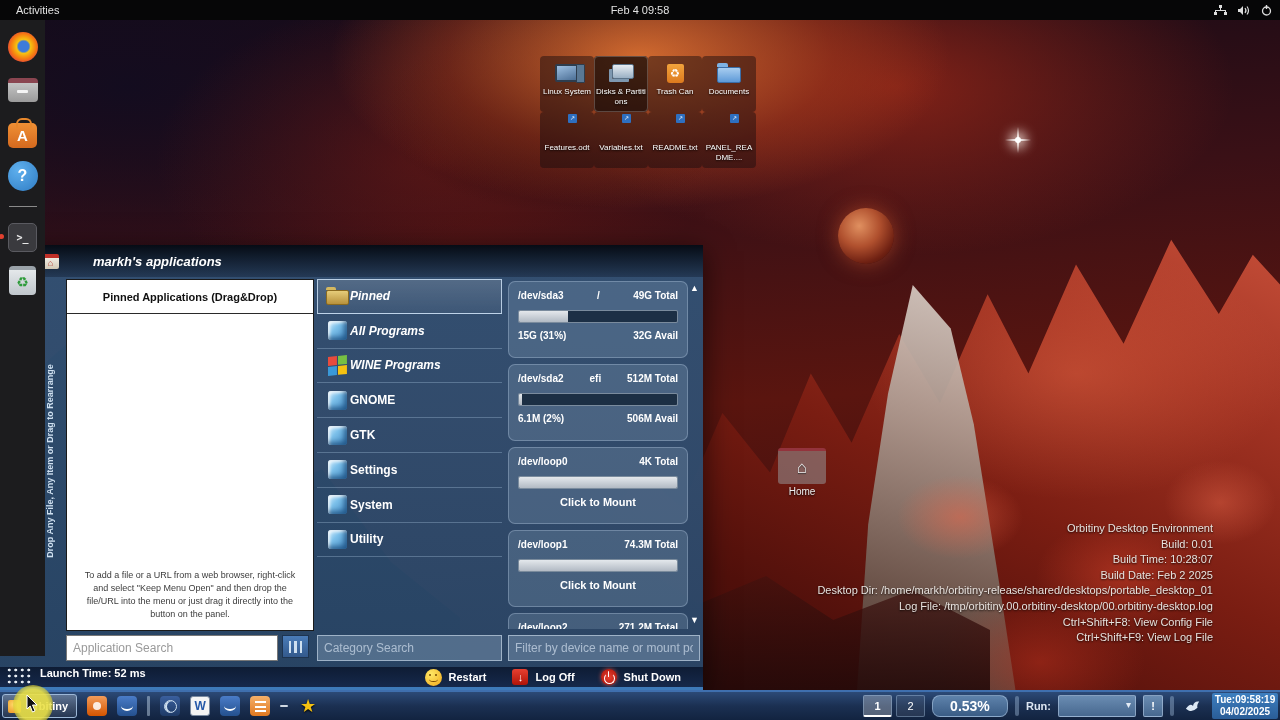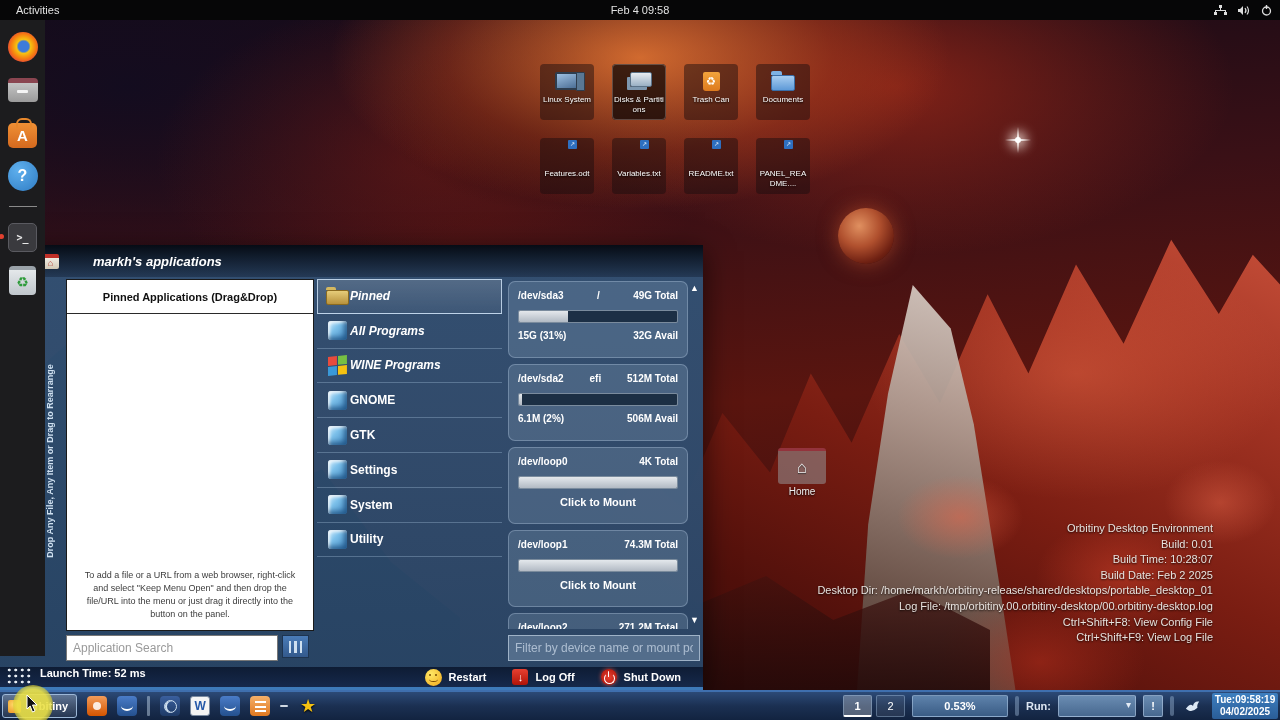--- a/index.html
+++ b/index.html
@@ -60,21 +60,21 @@
 .di-software::after { content:'A'; position:absolute; inset:0; display:flex; align-items:center; justify-content:center; color:#fff; font-weight:bold; font-size:15px; }
 .di-help { border-radius:50%; background:radial-gradient(circle at 35% 30%, #5fb0ee, #2f7cc4); }
 .di-help::before { content:'?'; color:#fff; font-weight:bold; font-size:16px; }
 .dock-sep { width:28px; height:1px; background:#8a8a8a; margin:2px 0; }
 .di-terminal { width:29px; height:29px; background:#3a3a3e; border:1px solid #5a5a60; border-radius:5px; }
 .di-terminal::before { content:'>_'; font-family:"DejaVu Sans Mono",monospace; font-size:10px; font-weight:bold; color:#e8e8e8; }
 .di-recycler { width:27px; height:29px; background:linear-gradient(#e4e8ea,#c0c6cc); border-radius:4px; border-top:4px solid #9aa2a8; }
 .di-recycler::before { content:'\267B'; color:#2e9b3a; font-size:14px; }
 
 
-#desktop-icons { position:absolute; left:540px; top:64px; z-index:1; display:grid; grid-template-columns:repeat(4,54px); grid-auto-rows:56px; gap:18px; }
+#desktop-icons { position:absolute; left:540px; top:56px; z-index:1; display:grid; grid-template-columns:repeat(4,54px); grid-auto-rows:56px; gap:0; }
 .dicon { background:rgba(25,12,14,.48); border-radius:4px; display:flex; flex-direction:column; align-items:center; padding-top:4px; overflow:hidden; }
 .dicon.selected { background:rgba(8,4,6,.72); outline:1px solid rgba(255,255,255,.22); outline-offset:-1px; }
 .glyph { height:26px; display:flex; align-items:center; justify-content:center; position:relative; }
 .shape { display:block; font-style:normal; }
 .dlbl { font-size:8px; color:#fff; text-align:center; line-height:1.3; text-shadow:0 1px 2px #000; word-break:break-all; padding:1px 2px 0; }
 .g-computer { width:24px; height:18px; background:linear-gradient(160deg,#9ec0e2,#4a6d94); border:2px solid #2e3d4e; border-radius:2px; position:relative; }
 .g-computer::after { content:''; position:absolute; right:-8px; top:-2px; width:7px; height:17px; background:#5a7894; border:1px solid #2e3d4e; border-radius:1px; }
 .g-disks { width:22px; height:15px; background:linear-gradient(#e8edf2,#9ab0c4); border:1px solid #5a7288; border-radius:2px; box-shadow:-4px 4px 0 -1px #7e98b0; margin-left:4px; margin-bottom:3px; }
 .g-trash { width:17px; height:19px; background:linear-gradient(#f2a33c,#dd7a1e); border-radius:2px 2px 3px 3px; display:flex; align-items:center; justify-content:center; }
 .g-trash::before { content:'\267B'; color:#fff; font-size:11px; }
@@ -164,21 +164,21 @@
 .ti-word-doc-app { background:#f4f4f4; border:1px solid #7a8aa0; border-radius:3px; color:#2458a8; font-weight:bold; font-size:12px; }
 .ti-word-doc-app::before { content:'W'; }
 .ti-orange-list-app { background:linear-gradient(#f5b06a,#e07820); }
 .ti-orange-list-app::before { content:''; width:11px; height:11px; background:repeating-linear-gradient(#fff 0 2px, transparent 2px 4.5px); }
 .ti-dash { width:8px; height:2px; background:#cfd8e2; border-radius:1px; }
 .ti-star-app { background:transparent; color:#f5c211; font-size:18px; text-shadow:0 1px 2px #000; }
 .ti-star-app::before { content:'\2605'; }
 .tb-right { margin-left:auto; display:flex; align-items:center; gap:7px; margin-right:2px; }
 .pager-btn { width:29px; height:22px; display:flex; align-items:center; justify-content:center; font-size:11px; color:#fff; background:rgba(255,255,255,.08); border:1px solid rgba(165,195,225,.4); border-radius:2px; }
 .pager-btn.active { background:rgba(255,255,255,.28); border-bottom:2px solid #fff; font-weight:bold; }
-.cpu-box { width:96px; height:22px; background:linear-gradient(#5e82ab,#3a5c85); border:1px solid rgba(185,210,235,.5); border-radius:2px; color:#fff; font-size:11px; font-weight:bold; display:flex; align-items:center; justify-content:center; }
+.cpu-box { width:76px; height:22px; background:linear-gradient(#5e82ab,#3a5c85); border:1px solid rgba(185,210,235,.5); border-radius:8px; color:#fff; font-size:14px; font-weight:bold; display:flex; align-items:center; justify-content:center; }
 .tbr-sep { width:4px; height:20px; background:rgba(150,178,208,.45); border-radius:2px; }
 .run-label { color:#dce6f2; font-size:11px; font-weight:bold; }
 .run-combo { width:78px; height:22px; background:linear-gradient(#6a8cb2,#47688f); border:1px solid rgba(195,215,240,.5); border-radius:2px; position:relative; }
 .run-combo::after { content:'\25BE'; position:absolute; right:4px; top:3px; color:#e4ecf6; font-size:10px; }
 .run-hist-btn { width:20px; height:22px; background:linear-gradient(#6a8cb2,#47688f); border:1px solid rgba(195,215,240,.5); border-radius:2px; color:#fff; font-size:11px; font-weight:bold; display:flex; align-items:center; justify-content:center; }
 .tray-bird { width:24px; height:24px; display:flex; align-items:center; justify-content:center; }
 .clock-box { width:66px; height:26px; background:linear-gradient(#3d7fc0,#2a5d97); border-radius:2px; color:#fff; font-size:10px; font-weight:bold; display:flex; flex-direction:column; justify-content:center; text-align:center; line-height:12px; }
 
 
 #cursor { position:absolute; left:13px; top:685px; width:40px; height:40px; z-index:9; border-radius:50%;
@@ -385,20 +385,21 @@
           </span>
           <span>System</span>
         </div>
         <div class="cat-item">
           <span class="ci">
             <i class="shape ci-cube"></i>
           </span>
           <span>Utility</span>
         </div>
       </div>
+    <input class="m-input blue-input cat-search" placeholder="Category Search" style="">
 
     <div class="devices">
         <div class="dev-card">
           <div class="dev-row1">
             <span>/dev/sda3</span>
             <span class="dev-mount">/</span>
             <span>49G Total</span>
           </div>
           <div class="dev-bar">
             <div class="dev-fill" style="width: 31%;"></div>

